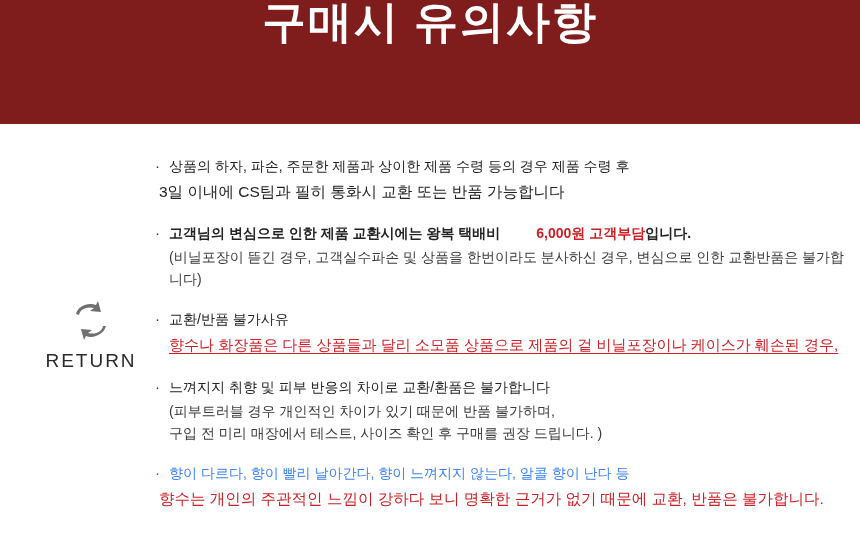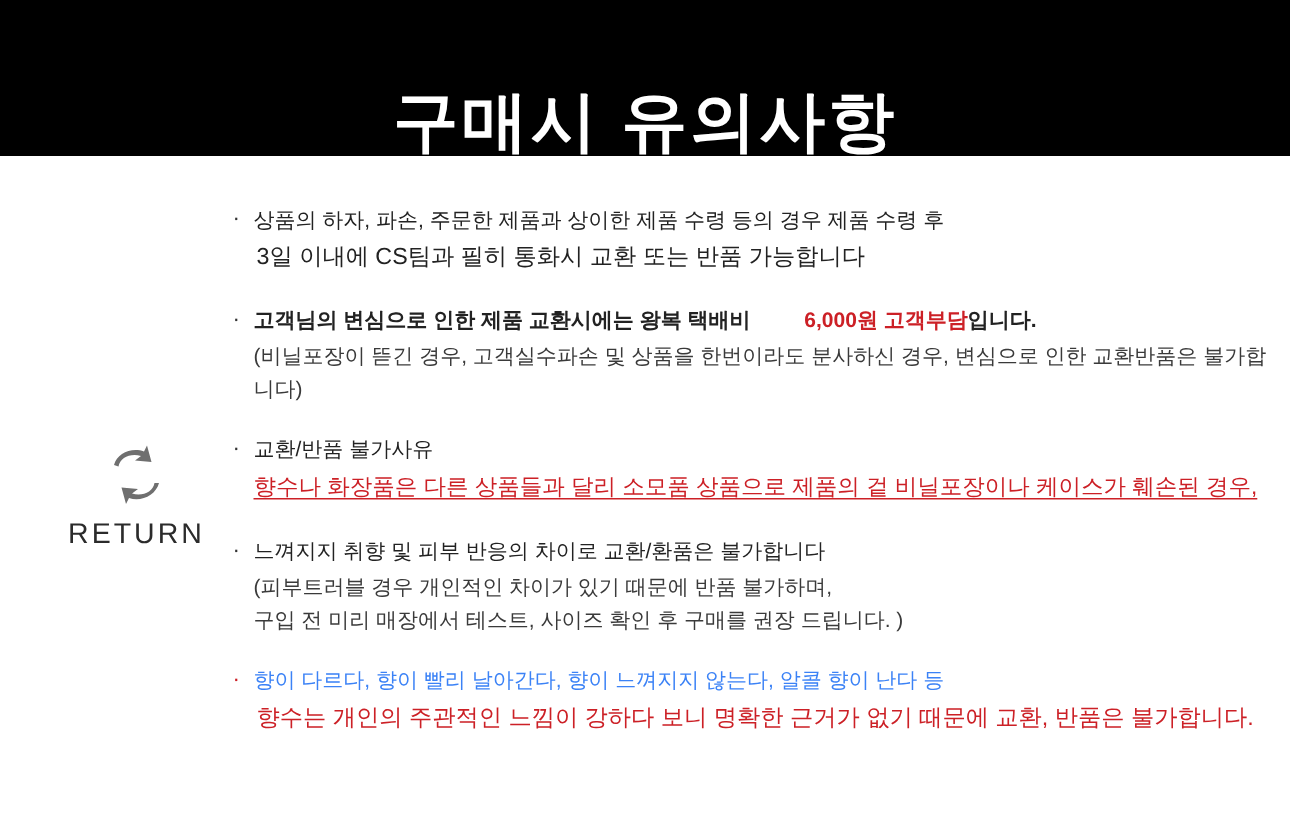--- a/index.html
+++ b/index.html
@@ -14,45 +14,45 @@
     overflow: hidden;
   }
   .page {
     position: relative;
     width: 860px;
     height: 556px;
     background: #ffffff;
   }
   .header-band {
     width: 860px;
-    height: 104px;
-    background: #000000;
+    height: 124px;
+    background: #7f1d1d;
     display: flex;
-    align-items: flex-end;
+    align-items: flex-start;
     justify-content: center;
     box-sizing: border-box;
   }
   .header-title {
     color: #ffffff;
     font-size: 44px;
     font-weight: bold;
     letter-spacing: 2px;
     line-height: 1;
     font-family: "Liberation Sans", sans-serif;
   }
   .body-area {
     position: relative;
     width: 860px;
     height: 452px;
     background: #ffffff;
   }
   .return-badge {
     position: absolute;
     left: 26px;
-    top: 192px;
+    top: 176px;
     width: 130px;
     text-align: center;
     user-select: none;
   }
   .return-icon {
     display: block;
     margin: 0 auto 8px auto;
     width: 46px;
     height: 42px;
   }
@@ -94,21 +94,21 @@
   .bullet-text.red {
     color: #3b82f6;
   }
   .sub {
     margin-left: 14px;
     font-size: 14px;
     line-height: 22px;
     color: #3a3a3a;
   }
   .cont {
-    margin-left: 16px;
+    margin-left: 4px;
     font-size: 15.5px;
     line-height: 25px;
     color: #222222;
   }
   .cont.red {
     color: #cc2026;
   }
   .underline-red {
     color: #cc2026;
     text-decoration: underline;

